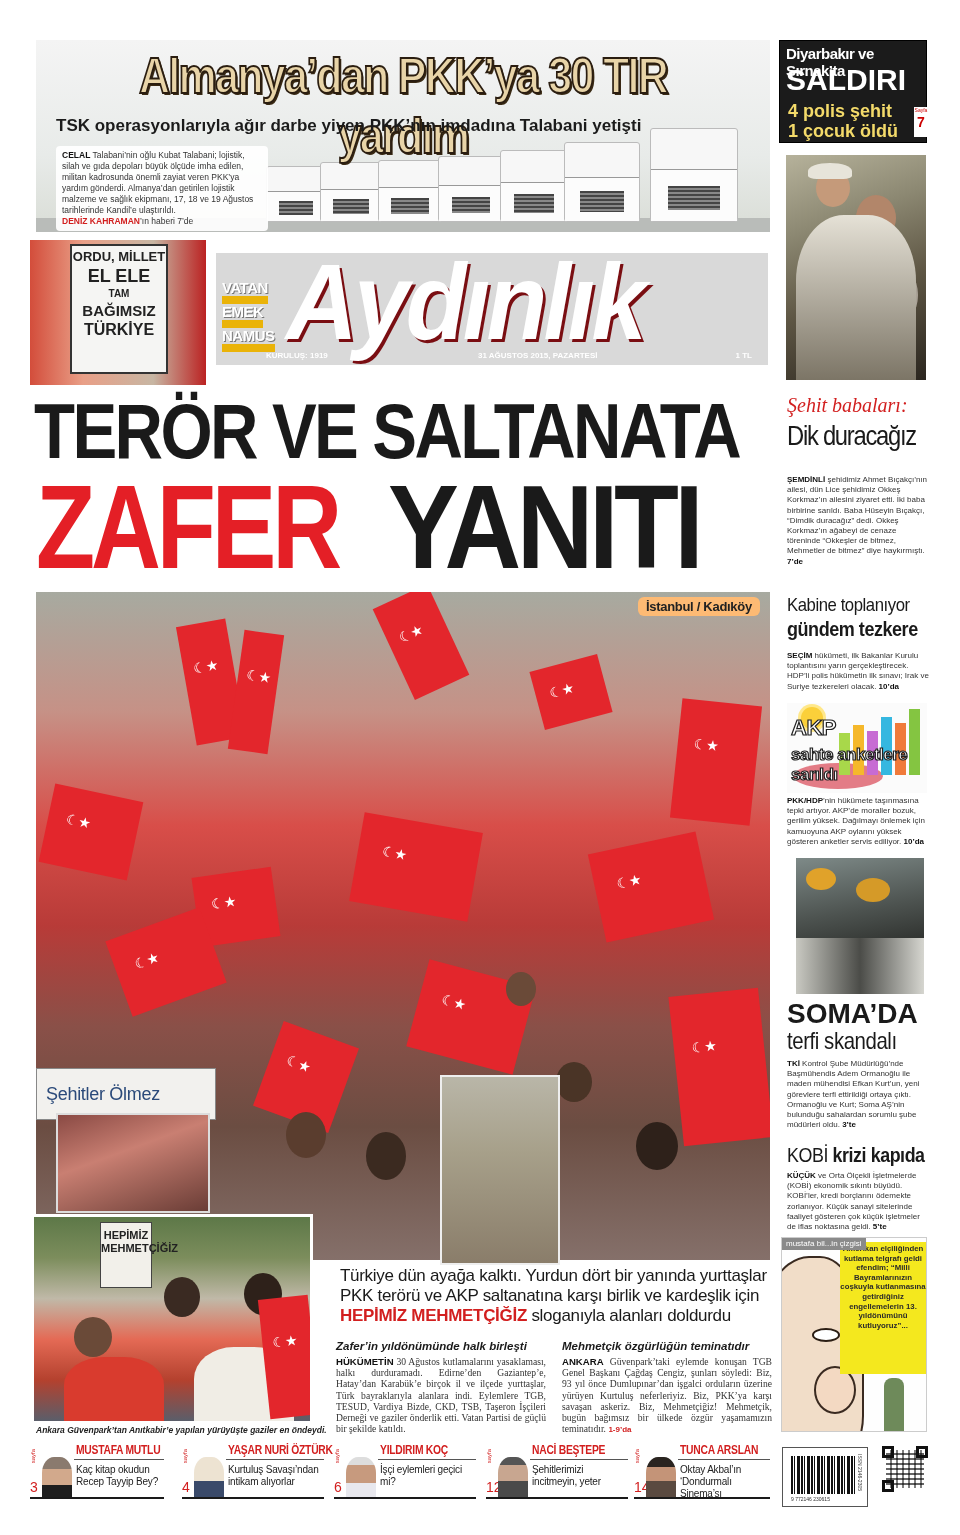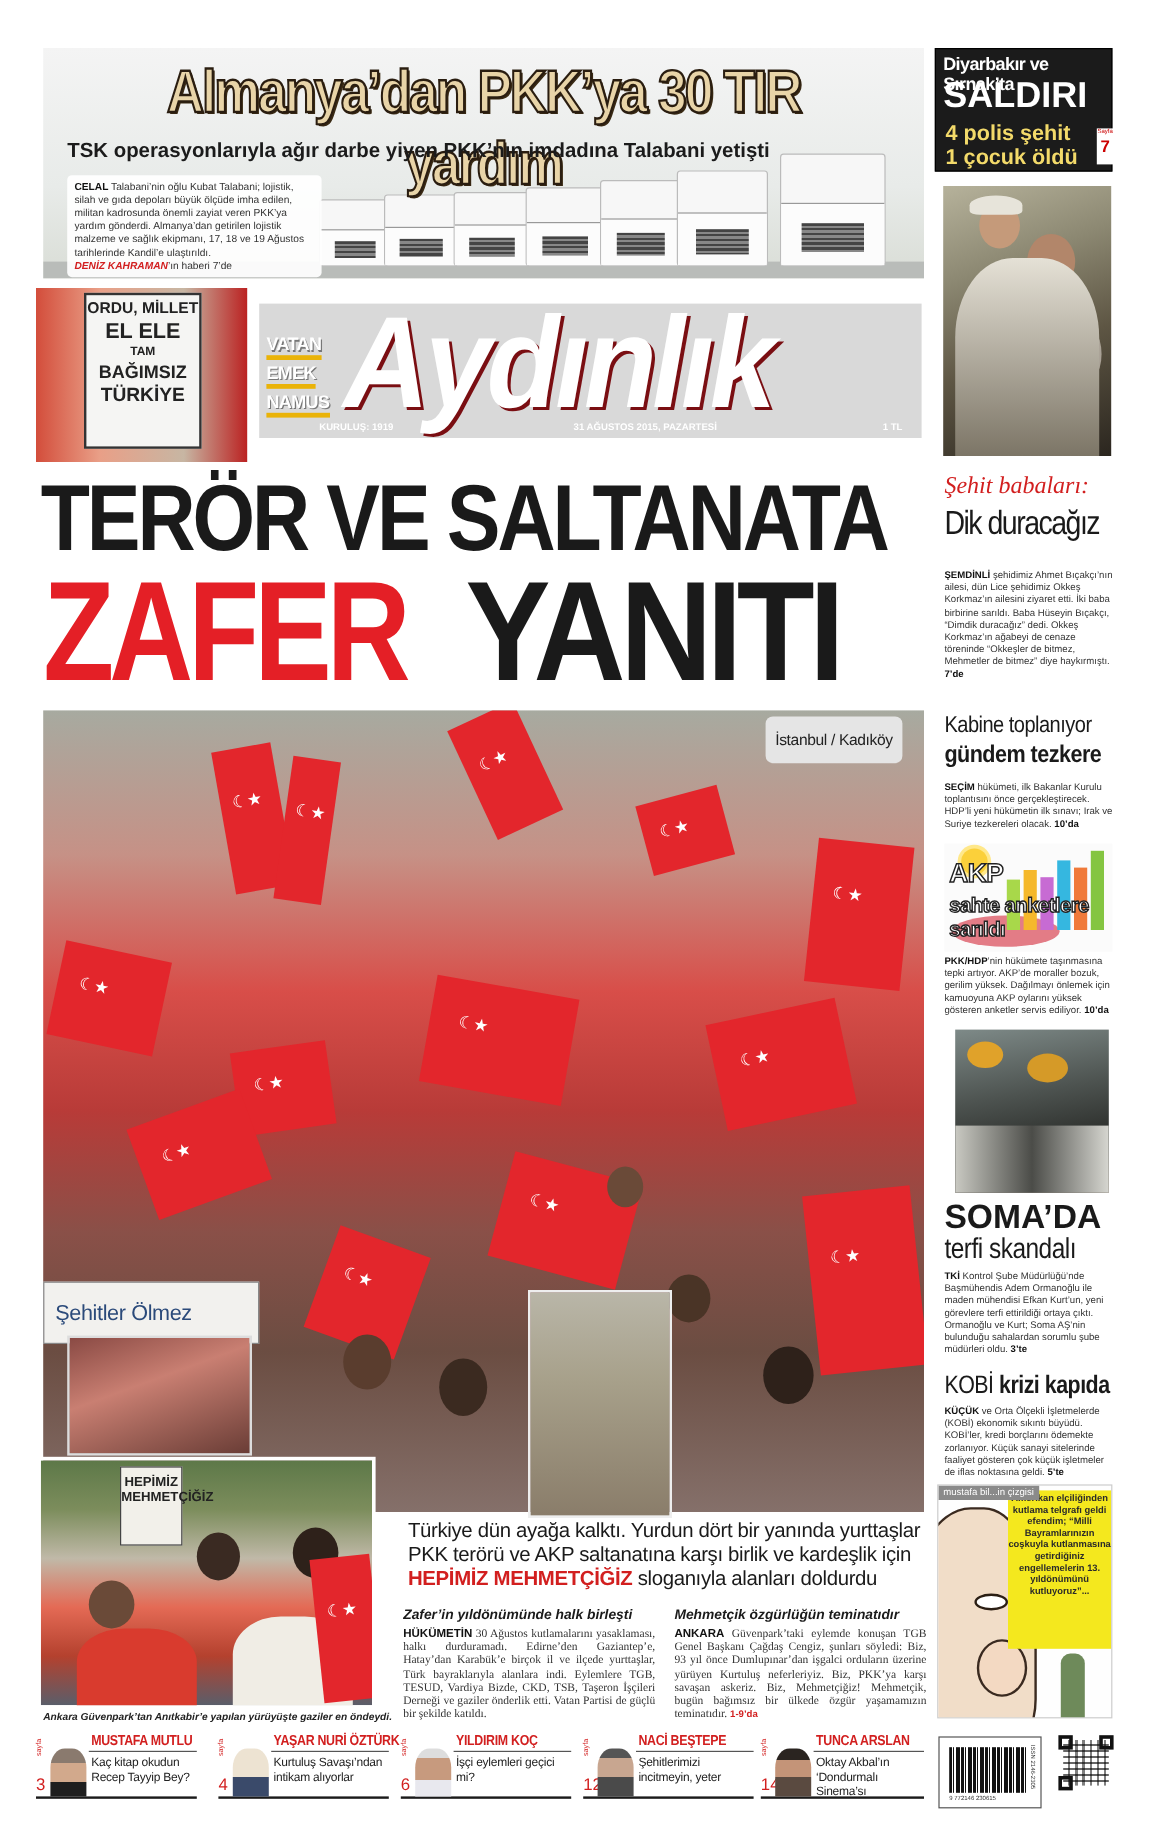--- a/index.html
+++ b/index.html
@@ -5,21 +5,21 @@
   * { box-sizing: border-box; margin: 0; padding: 0; }
   body { width: 960px; height: 1535px; background: #ffffff; font-family: "Liberation Sans", sans-serif; position: relative; overflow: hidden; color: #111; }
   .abs { position: absolute; }
 
   
   #top-banner { left: 36px; top: 40px; width: 734px; height: 192px; background: linear-gradient(#f4f4f4, #e8ebe9 60%, #d9ddd6); overflow: hidden; }
   #top-headline { left: 0; top: 6px; width: 734px; text-align: center; font-size: 50px; font-weight: 900; color: #e8d4a8; letter-spacing: -2px; transform: scaleX(0.86); transform-origin: center; -webkit-text-stroke: 2px #2a1d10; text-shadow: 2px 2px 0 #3a2a14; line-height: 60px; }
   #top-subhead { left: 20px; top: 76px; font-size: 17px; font-weight: 700; color: #1b1b1b; }
   #top-teaser { left: 20px; top: 106px; width: 212px; background: rgba(255,255,255,0.92); padding: 4px 6px; font-size: 8.5px; line-height: 11px; color: #333; border-radius: 4px; }
   #top-teaser b { color: #111; margin-top: 12px; }
-  .red-bold { color: #d21f1f; font-weight: 700; font-style: italic; }
+  .red-bold { color: #d21f1f; font-weight: 700; }
   #trucks { left: 230px; top: 88px; width: 504px; height: 104px; }
   .truck { position: absolute; bottom: 10px; background: #f7f7f7; border: 1px solid #bbb; border-radius: 3px; }
   .truck .cab { position: absolute; left: 0; bottom: 0; width: 100%; height: 56%; background: #fcfcfc; border-top: 1px solid #999; }
   .truck .grill { position: absolute; left: 20%; bottom: 12%; width: 60%; height: 26%; background: repeating-linear-gradient(#444 0 2px, #888 2px 4px); }
   .truck .glass { position: absolute; left: 8%; top: 48%; width: 84%; height: 12%; background: #5a6470; }
   #ground { left: 0; top: 178px; width: 734px; height: 14px; background: #b9bcb9; }
 
   
   #saldiri-box { left: 779px; top: 40px; width: 148px; height: 103px; background: #1b1b1b; border: 1px solid #000; }
   #saldiri-loc { left: 6px; top: 4px; font-size: 15px; color: #fff; font-weight: 700; letter-spacing: -0.5px; }
@@ -36,21 +36,21 @@
 
   
   #masthead-photo { left: 30px; top: 240px; width: 176px; height: 145px; background: linear-gradient(90deg, #d34d3b, #e99f87 30%, #c7b6a3 70%, #b22 100%); overflow: hidden; }
   #placard { left: 40px; top: 4px; width: 98px; height: 130px; background: #f5f5f3; border: 2px solid #333; text-align: center; font-weight: 700; color: #222; line-height: 1; padding-top: 4px; }
   #placard span { display: block; }
   #masthead { left: 216px; top: 253px; width: 552px; height: 116px; }
   #mast-gray { left: 0; top: 0; width: 552px; height: 112px; background: #d9d9d9; }
   #mast-red { left: 42px; top: 10px; width: 510px; height: 102px; background: #e01c24; }
   #mast-url { right: 6px; top: 0px; font-size: 10px; color: #fff; font-weight: 700; }
   #mast-logo { left: 70px; top: -14px; font-size: 108px; font-weight: 900; font-style: italic; color: #fff; letter-spacing: -4px; text-shadow: 3px 3px 0 #7a0e12; transform: scaleX(0.92); transform-origin: left; }
-  .mast-word { left: 6px; font-size: 15px; font-weight: 900; color: #fff; text-shadow: 1px 1px 0 #777; letter-spacing: -0.5px; border-bottom: 4px solid #eab308; }
+  .mast-word { left: 6px; font-size: 15px; font-weight: 900; color: #fff; text-shadow: 1px 1px 0 #777; letter-spacing: -0.5px; border-bottom: 8px solid #eab308; }
   #mast-foot-est { left: 50px; top: 98px; font-size: 8px; color: #fff; font-weight: 700; }
   #mast-foot-date { left: 262px; top: 98px; font-size: 8px; color: #fff; font-weight: 700; }
   #mast-foot-price { right: 16px; top: 98px; font-size: 8px; color: #fff; font-weight: 700; }
 
   
   #headline-1 { left: 34px; top: 388px; width: 736px; font-size: 78px; font-weight: 900; color: #1a1a1a; letter-spacing: -3px; line-height: 86px; transform: scaleX(0.86); transform-origin: left; white-space: nowrap; }
   #headline-2a { left: 36px; top: 468px; font-size: 118px; font-weight: 900; color: #e41f26; letter-spacing: -5px; line-height: 118px; transform: scaleX(0.82); transform-origin: left; white-space: nowrap; }
   #headline-2b { left: 388px; top: 468px; font-size: 118px; font-weight: 900; color: #1a1a1a; letter-spacing: -5px; line-height: 118px; transform: scaleX(0.9); transform-origin: left; white-space: nowrap; }
 
   
@@ -85,21 +85,21 @@
   #cartoon-face { left: -28px; top: 18px; width: 110px; height: 200px; border-radius: 50% 40% 20% 20%; background: #f1ddc8; border: 2px solid #3a2a20; }
   #cartoon-nose { left: 32px; top: 128px; width: 42px; height: 48px; border-radius: 50%; background: #f3d9c2; border: 2px solid #3a2a20; }
   #cartoon-eye { left: 30px; top: 90px; width: 28px; height: 14px; border-radius: 50%; background: #fff; border: 2px solid #2b1e14; }
   #cartoon-man { left: 102px; top: 140px; width: 20px; height: 55px; background: #6e8a5a; border-radius: 8px 8px 0 0; }
 
   
   #main-photo { left: 36px; top: 592px; width: 734px; height: 668px; overflow: hidden; background: linear-gradient(180deg, #a7aaa0 0%, #c69186 18%, #d84e49 35%, #b83b38 50%, #8a5048 65%, #6b4d42 80%, #85706a 100%); }
   .flag { position: absolute; background: #e3262c; }
   .flag::after { content: "☾★"; position: absolute; color: #fff; font-size: 14px; left: 20%; top: 30%; }
   .crowd { position: absolute; border-radius: 50%; background: #3a2a22; }
-  #loc-label { left: 638px; top: 597px; background: #e5e5e5; border-radius: 6px; padding: 12px 8px; font-size: 13px; font-weight: 400; color: #222; letter-spacing: -0.3px; }
+  #loc-label { left: 638px; top: 597px; background: #fdba74; border-radius: 6px; padding: 2px 8px; font-size: 13px; font-weight: 700; color: #222; letter-spacing: -0.3px; }
   #sehitler-sign { left: 36px; top: 1068px; width: 180px; height: 52px; background: #f2f1ee; border: 1px solid #888; }
   #sehitler-text { left: 46px; top: 1084px; font-size: 18px; color: #2b4a7a; font-weight: 400; letter-spacing: -0.3px; }
   #portrait-1 { left: 56px; top: 1113px; width: 154px; height: 100px; background: linear-gradient(160deg, #8a4a44, #c97f72 40%, #6a3d36); border: 2px solid #ddd; }
   #portrait-2 { left: 440px; top: 1075px; width: 120px; height: 190px; background: linear-gradient(180deg, #b9b6a8, #a7a08a 40%, #8a7d6a); border: 2px solid #eee; }
 
   
   #inset-photo { left: 31px; top: 1214px; width: 282px; height: 210px; background: linear-gradient(180deg, #5d7848 0%, #7c8d5c 20%, #c0b9a8 40%, #e46a55 60%, #b4412e 80%, #5a5e6a 100%); border: 3px solid #fff; overflow: hidden; }
   #hepimiz-sign { left: 100px; top: 1222px; width: 52px; height: 66px; background: #f2f0ea; border: 1px solid #444; text-align: center; font-weight: 900; color: #222; font-size: 11px; line-height: 13px; padding-top: 6px; }
   #inset-caption { left: 36px; top: 1425px; font-size: 8.5px; font-style: italic; font-weight: 700; color: #222; }
 
@@ -276,21 +276,21 @@
   <div class="sub-head">Mehmetçik özgürlüğün teminatıdır</div>
   <div class="sub-body"><b>ANKARA</b><span> Güvenpark’taki eylemde konuşan TGB Genel Başkanı Çağdaş Cengiz, şunları söyledi: Biz, 93 yıl önce Dumlupınar’dan işgalci orduların üzerine yürüyen Kurtuluş neferleriyiz. Biz, PKK’ya karşı savaşan askeriz. Biz, Mehmetçiğiz! Mehmetçik, bugün bağımsız bir ülkede özgür yaşamamızın teminatıdır.</span> <b style="color:#d21f1f;font-size:8px;">1-9’da</b></div>
 </div>
 
 <div class="abs r-col" id="dik-kicker">Şehit babaları:</div>
 <div class="abs r-col" id="dik-title">Dik duracağız</div>
 <div class="abs r-col body-txt" id="dik-body"><b>ŞEMDİNLİ</b><span> şehidimiz Ahmet Bıçakçı’nın ailesi, dün Lice şehidimiz Okkeş Korkmaz’ın ailesini ziyaret etti. İki baba birbirine sarıldı. Baba Hüseyin Bıçakçı, “Dimdik duracağız” dedi. Okkeş Korkmaz’ın ağabeyi de cenaze töreninde “Okkeşler de bitmez, Mehmetler de bitmez” diye haykırmıştı.</span> <b>7’de</b></div>
 
 <div class="abs r-col" id="kabine-t1">Kabine toplanıyor</div>
 <div class="abs r-col" id="kabine-t2">gündem tezkere</div>
-<div class="abs r-col body-txt" id="kabine-body"><b>SEÇİM</b><span> hükümeti, ilk Bakanlar Kurulu toplantısını önce gerçekleştirecek. HDP’li yeni hükümetin ilk sınavı; Irak ve Suriye tezkereleri olacak.</span> <b>10’da</b></div>
+<div class="abs r-col body-txt" id="kabine-body"><b>SEÇİM</b><span> hükümeti, ilk Bakanlar Kurulu toplantısını yarın gerçekleştirecek. HDP’li polis hükümetin ilk sınavı; Irak ve Suriye tezkereleri olacak.</span> <b>10’da</b></div>
 
 <div class="abs" id="akp-graphic">
   <div class="abs" id="akp-sun"></div>
   <div class="abs" id="akp-pie"></div>
   <div class="bar" style="left:52px;height:42px;background:#a8d84a;"></div>
   <div class="bar" style="left:66px;height:50px;background:#f5b82b;"></div>
   <div class="bar" style="left:80px;height:44px;background:#c76bd3;"></div>
   <div class="bar" style="left:94px;height:58px;background:#35b7e0;"></div>
   <div class="bar" style="left:108px;height:52px;background:#f07a3a;"></div>
   <div class="bar" style="left:122px;height:66px;background:#84c541;"></div>

